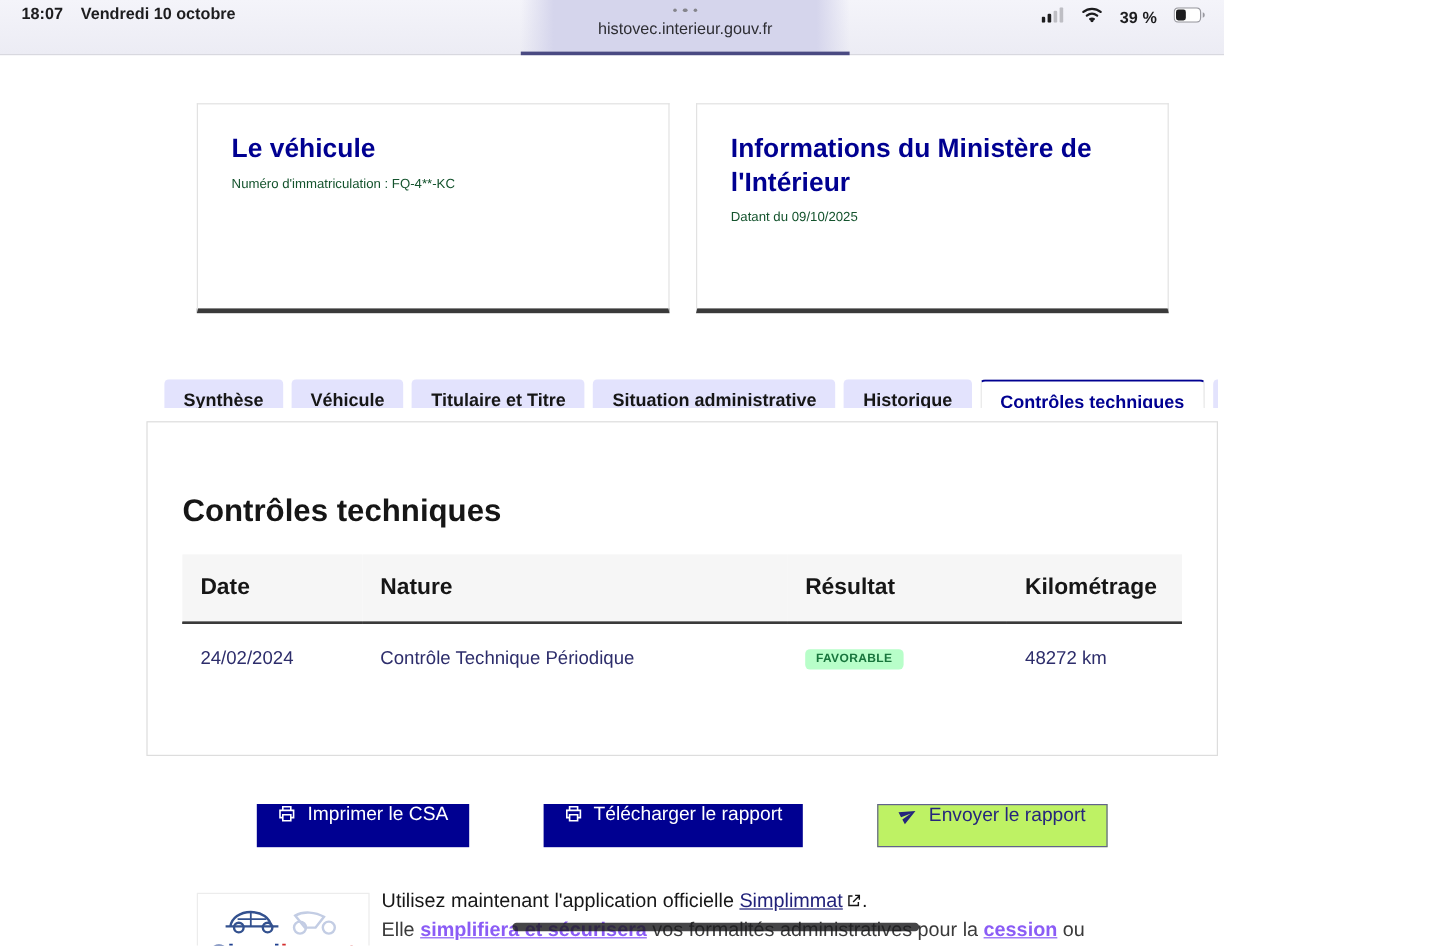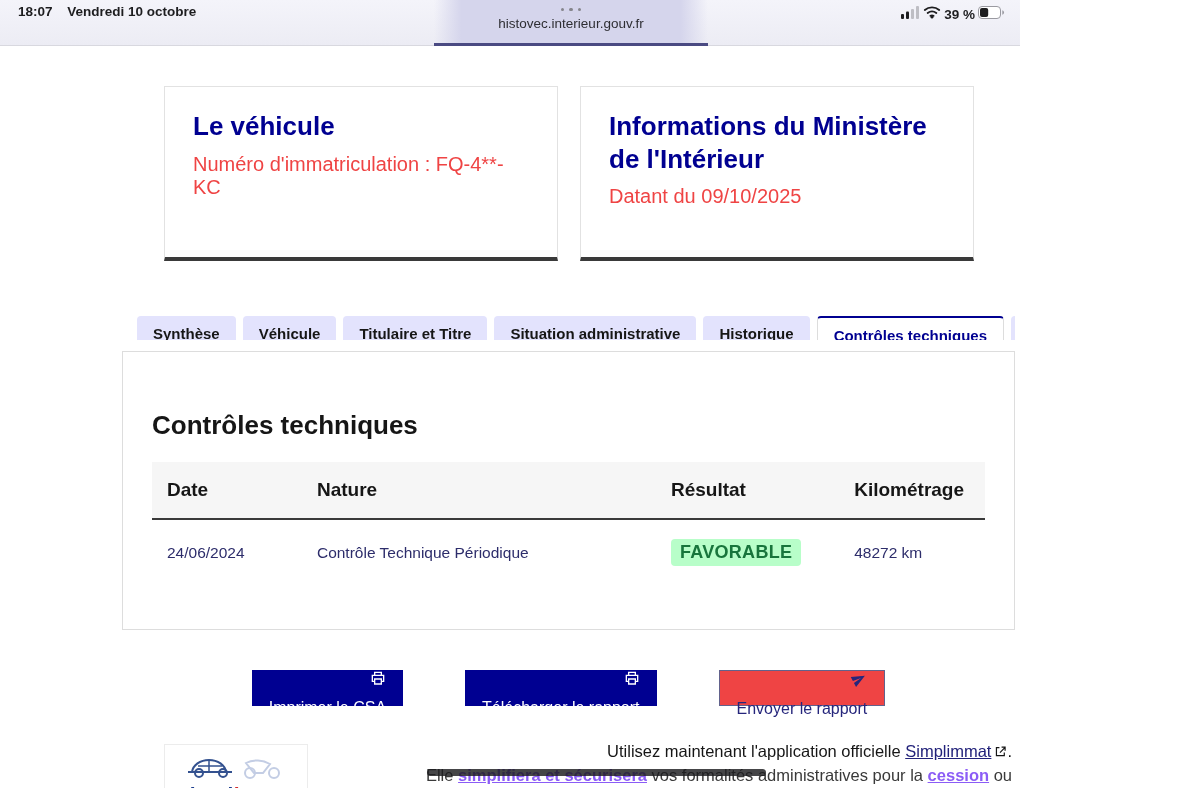--- a/index.html
+++ b/index.html
@@ -18,30 +18,30 @@
   .sb-time{font-weight:700;margin-right:11px;}
   .sb-date{font-weight:600;}
   .sb-tab{
     position:absolute;left:434px;top:0;width:274px;height:46px;box-sizing:border-box;
     background:linear-gradient(90deg,rgba(213,213,236,0) 0%,#d5d5ec 10%,#d5d5ec 90%,rgba(213,213,236,0) 100%);
     border-bottom:3px solid #4a4a82;text-align:center;
   }
   .sb-dots{margin-top:6px;height:5px;line-height:0;}
   .sb-dots i{display:inline-block;width:3.5px;height:3.5px;border-radius:50%;background:#85858c;margin:0 2.5px;}
   .sb-url{font-size:13.5px;color:#2e2e33;margin-top:5px;}
-  .sb-right{position:absolute;right:15px;top:5px;display:flex;align-items:center;gap:3px;}
+  .sb-right{position:absolute;right:15px;top:5px;display:flex;align-items:center;gap:14px;}
   .sb-batt-label{font-size:13.5px;font-weight:600;color:#1d1d1f;}
   
   .cards{position:absolute;left:164px;top:86px;display:flex;gap:22px;}
   .card{
     width:394px;height:175px;box-sizing:border-box;background:#fff;
     border:1px solid #e2e2e2;border-bottom:4px solid #3a3a3a;padding:23px 28px;
   }
-  .card-title{font-size:26px;line-height:1.25;font-weight:700;color:#000091;margin:0 0 10px;}
-  .card-line{font-size:20px;color:#ef4444;}
+  .card-title{font-size:22px;line-height:1.25;font-weight:700;color:#000091;margin:0 0 10px;}
+  .card-line{font-size:11px;color:#14532d;}
   
   .tabs{
     position:absolute;left:122px;top:316px;width:893px;height:24px;box-sizing:border-box;
     display:flex;align-items:flex-start;gap:7px;padding-left:15px;overflow:hidden;
   }
   .tab{
     height:35px;box-sizing:border-box;display:flex;align-items:center;
     font-size:15px;font-weight:700;color:#161616;background:#e3e3fd;
     padding:0 16px;border-radius:4px 4px 0 0;white-space:nowrap;cursor:pointer;
   }
@@ -57,41 +57,41 @@
   .panel-heading{margin:58px 0 0;font-size:26px;font-weight:700;color:#161616;}
   table.ct{width:100%;border-collapse:collapse;margin-top:21px;}
   .ct thead tr{background:#f6f6f6;}
   .ct th{
     text-align:left;padding:17px 15px;font-size:19px;font-weight:700;color:#161616;
     border-bottom:2px solid #3a3a3a;
   }
   .ct td{padding:19px 15px 6px;font-size:15.5px;color:#2d2d6b;}
   .badge{
     display:inline-block;background:#b8fec9;color:#18753c;
-    font-size:18px;font-weight:700;letter-spacing:.3px;
+    font-size:10px;font-weight:700;letter-spacing:.3px;
     padding:3px 9px;border-radius:4px;
   }
   
   .actions{position:absolute;left:122px;top:670px;width:893px;display:flex;justify-content:center;gap:62px;}
   .btn{
-    height:36px;box-sizing:border-box;display:inline-flex;align-items:flex-end;gap:9px;
-    padding:0 17px;font-size:16px;font-family:inherit;border:none;cursor:pointer;background:none;flex-direction:column;
+    height:36px;box-sizing:border-box;display:inline-flex;align-items:flex-start;gap:9px;
+    padding:0 17px;font-size:16px;font-family:inherit;border:none;cursor:pointer;background:none;
   }
   .btn.primary{background:#000091;color:#ffffff;}
-  .btn.secondary{background:#ef4444;color:#26267c;border:1px solid #62628c;}
+  .btn.secondary{background:#bef264;color:#26267c;border:1px solid #62628c;}
   
   .promo-logo{
     position:absolute;left:164px;top:744px;width:144px;height:80px;box-sizing:border-box;
     border:1px solid #ececec;background:#fff;text-align:center;padding-top:5px;
   }
   .logo-word{font-size:21px;font-weight:800;letter-spacing:.2px;margin-top:-1px;}
   .logo-word .lw-blue{color:#1e3f8f;}
   .logo-word .lw-red{color:#d42d2d;}
   .promo-text{
-    position:absolute;left:318px;top:740px;width:694px;text-align:right;
+    position:absolute;left:318px;top:740px;width:694px;text-align:left;
     font-size:16.5px;line-height:23px;color:#3a3a3a;
   }
   .promo-l1{color:#161616;}
   .promo-link{color:#22227a;text-decoration:underline;cursor:pointer;}
   .promo-text b{color:#8b5cf6;text-decoration:underline;}
   .ext-icon{display:inline-block;vertical-align:-1px;margin-left:3px;}
   
   .home-indicator{
     position:absolute;left:427px;top:769px;width:339px;height:7px;border-radius:4px;
     background:rgba(28,28,30,.82);z-index:20;
@@ -170,21 +170,21 @@
     <thead>
       <tr>
         <th>Date</th>
         <th>Nature</th>
         <th>Résultat</th>
         <th>Kilométrage</th>
       </tr>
     </thead>
     <tbody>
       <tr>
-        <td>24/06/2024</td>
+        <td>24/02/2024</td>
         <td>Contrôle Technique Périodique</td>
         <td>
           <span class="badge">FAVORABLE</span>
         </td>
         <td>48272 km</td>
       </tr>
     </tbody>
   </table>
 </section>
 

